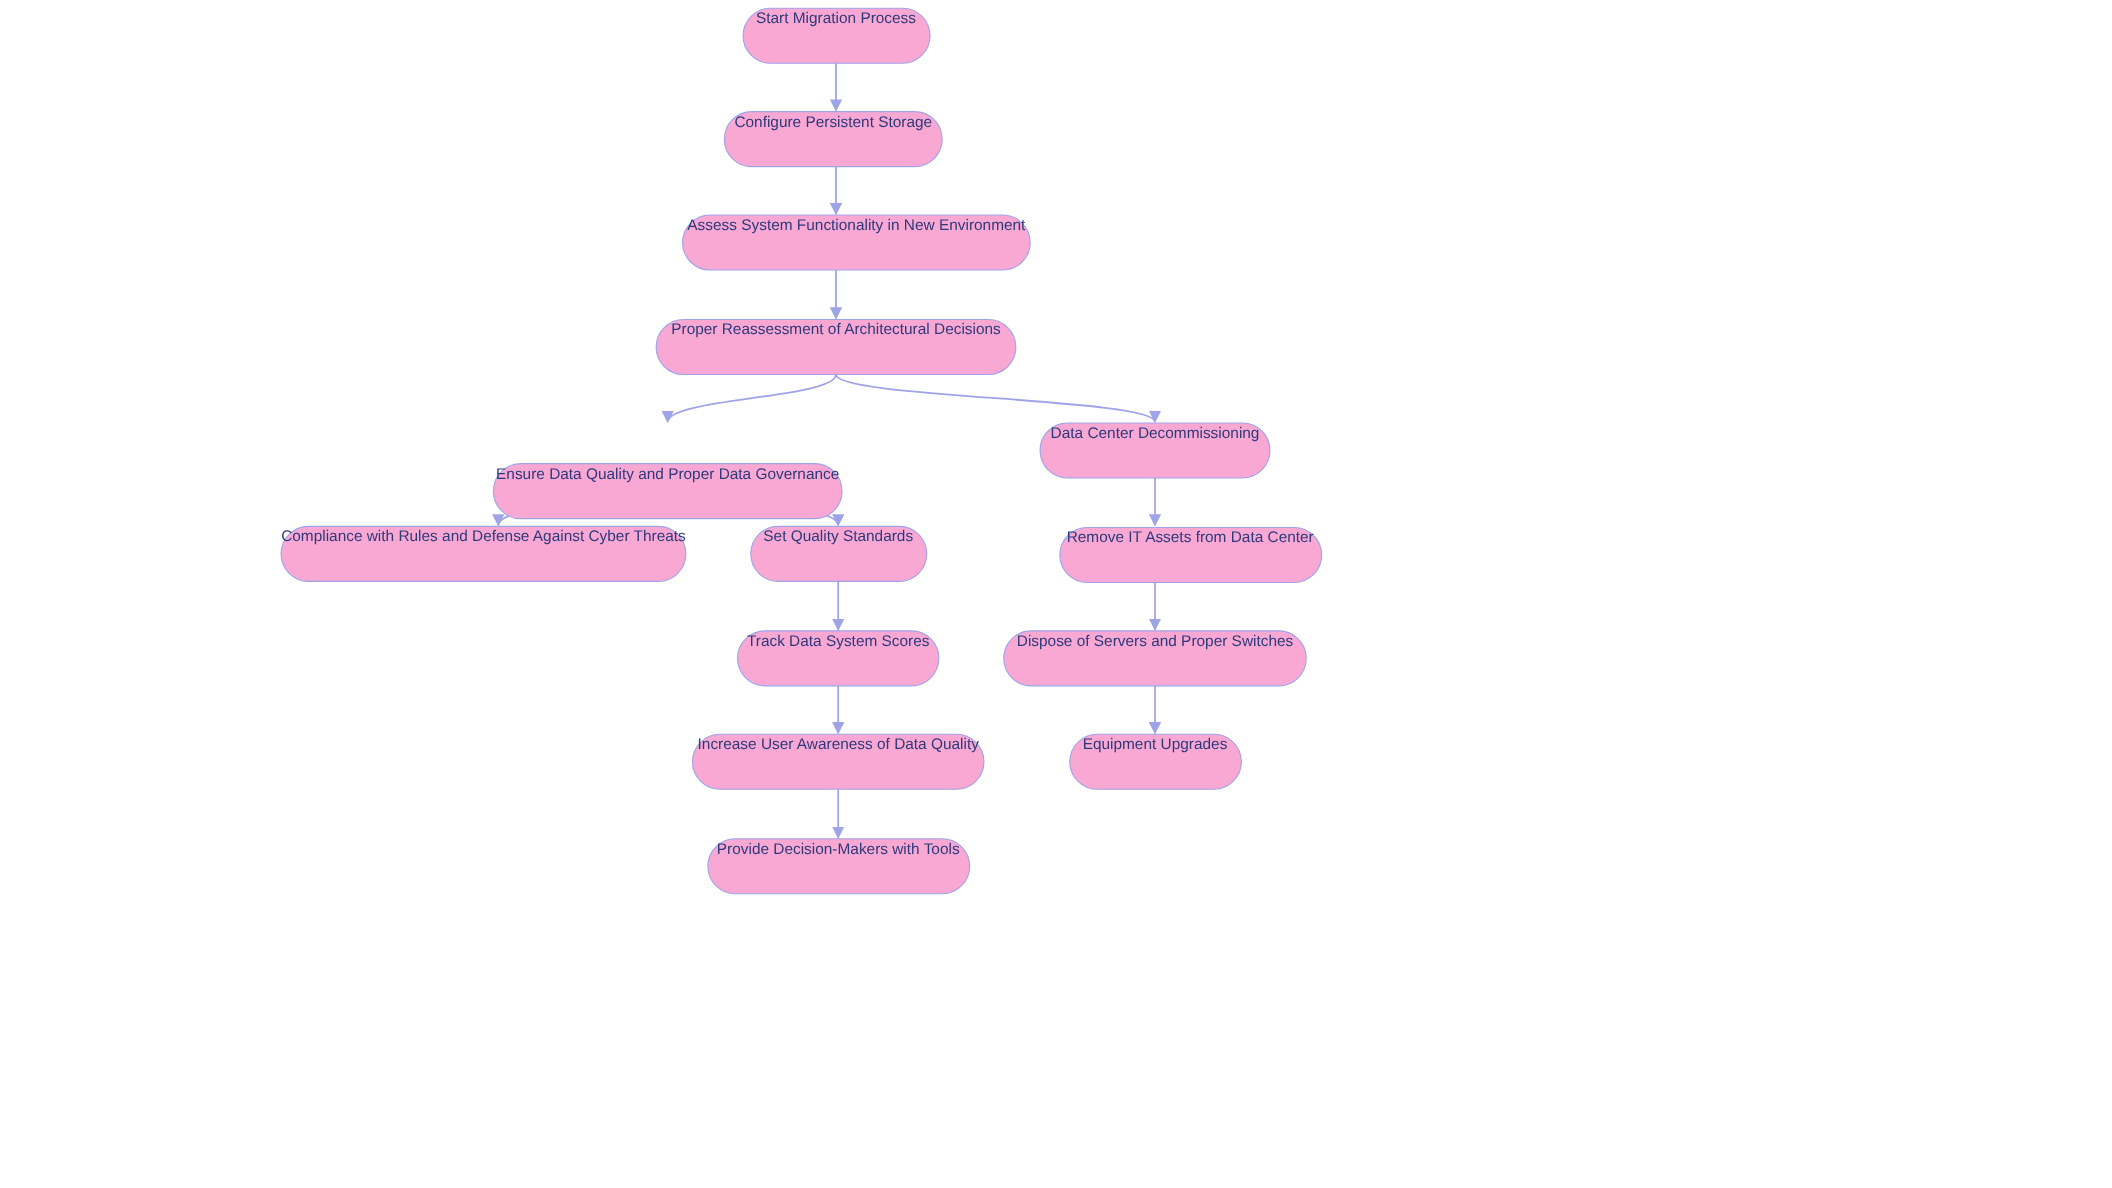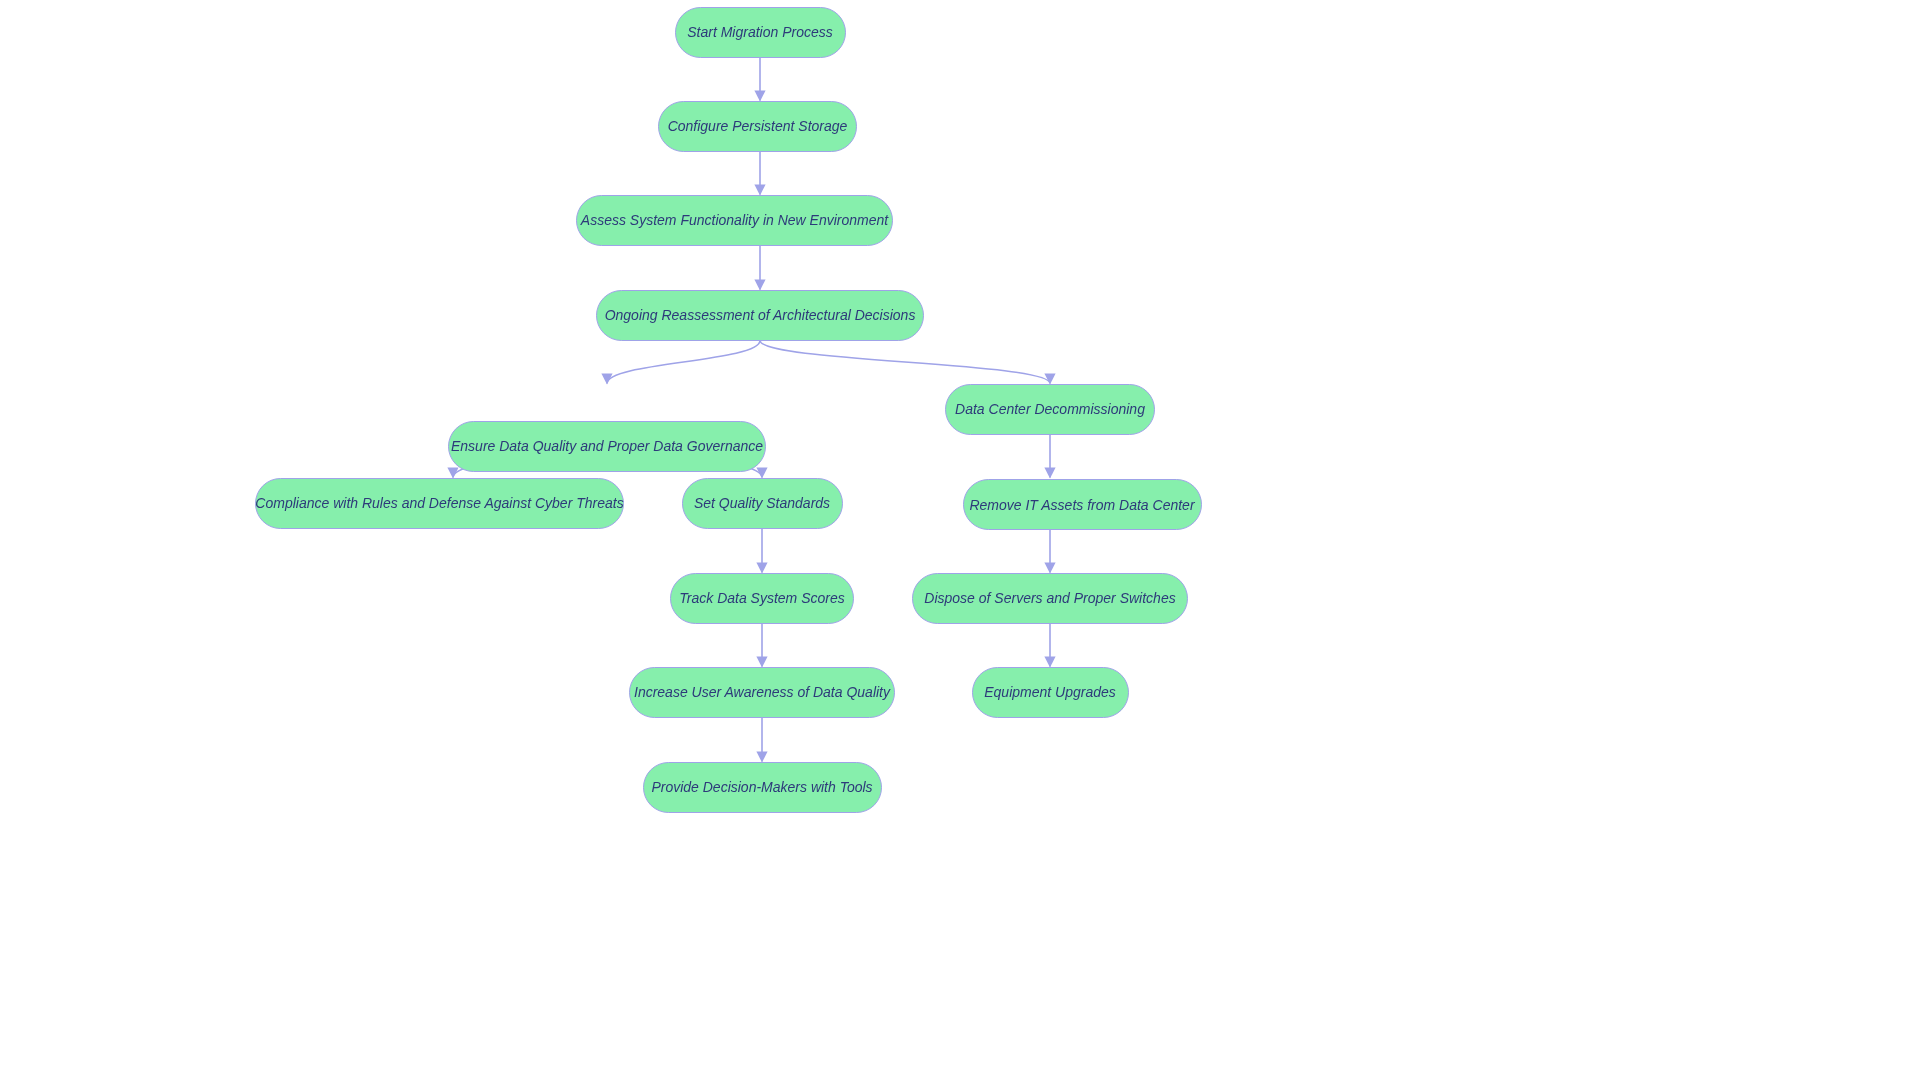--- a/index.html
+++ b/index.html
@@ -11,33 +11,31 @@
     font-family: -apple-system, BlinkMacSystemFont, "Segoe UI", Arial, sans-serif;
     overflow: hidden;
   }
   .canvas {
     position: relative;
     width: 1920px;
     height: 1080px;
   }
   .node {
     position: absolute;
-    background: #86efac;
+    background: #f9a8d4;
     border: 1px solid #9fa3e8;
     border-radius: 26px;
     display: flex;
-    align-items: center;
     justify-content: center;
     color: #2d3a7a;
     font-size: 14px;
     padding: 0 20px;
     box-sizing: border-box;
     white-space: nowrap;
     height: 51px;
-    font-style: italic;
   }
   svg.edges {
     position: absolute;
     left: 0;
     top: 0;
     width: 1920px;
     height: 1080px;
     pointer-events: none;
   }
 </style>
@@ -67,25 +65,25 @@
         <path d="M 762 717.5 L 762 761.5" fill="none" stroke="#9fa3e8" stroke-width="1.6" marker-end="url(#arrow)"></path>
       </g>
   </svg>
   <div id="node-layer">
       <div class="node" style="left: 674.5px; top: 6.5px; width: 171px;">
         <span>Start Migration Process</span>
       </div>
       <div class="node" style="left: 658px; top: 100.5px; width: 199px;">
         <span>Configure Persistent Storage</span>
       </div>
-      <div class="node" style="left: 576px; top: 194.5px; width: 317px;">
+      <div class="node" style="left: 620px; top: 194.5px; width: 317px;">
         <span>Assess System Functionality in New Environment</span>
       </div>
       <div class="node" style="left: 596px; top: 289.5px; width: 328px;">
-        <span>Ongoing Reassessment of Architectural Decisions</span>
+        <span>Proper Reassessment of Architectural Decisions</span>
       </div>
       <div class="node" style="left: 448px; top: 383.5px; width: 318px; margin-top: 37px;">
         <span>Ensure Data Quality and Proper Data Governance</span>
       </div>
       <div class="node" style="left: 945px; top: 383.5px; width: 210px;">
         <span>Data Center Decommissioning</span>
       </div>
       <div class="node" style="left: 255px; top: 477.5px; width: 369px;">
         <span>Compliance with Rules and Defense Against Cyber Threats</span>
       </div>

